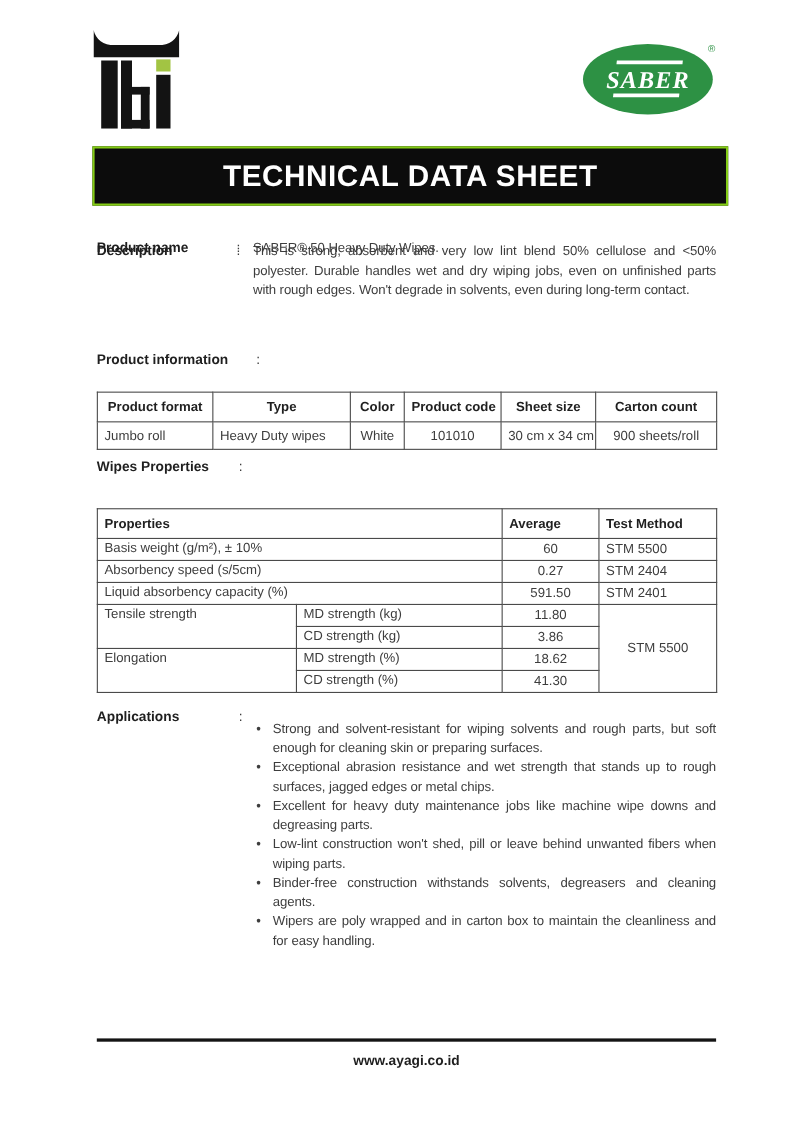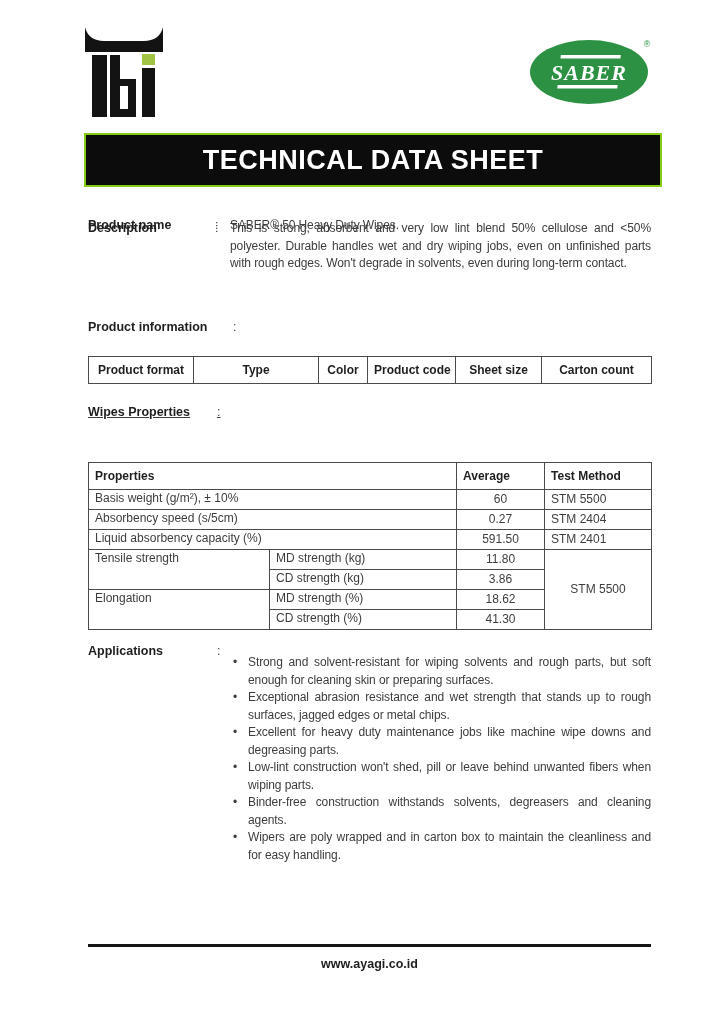--- a/index.html
+++ b/index.html
@@ -115,24 +115,32 @@
     </colgroup>
     <tbody>
         <tr>
       <th>Product format</th>
       <th>Type</th>
       <th>Color</th>
       <th>Product code</th>
       <th>Sheet size</th>
       <th>Carton count</th>
     </tr>
+    <tr>
+      <td class="al">Jumbo roll</td>
+      <td class="al">Heavy Duty wipes</td>
+      <td>White</td>
+      <td>101010</td>
+      <td>30 cm x 34 cm</td>
+      <td>900 sheets/roll</td>
+    </tr>
   </tbody>
     </table>
 
-  <div class="field-row" style="top:404px;text-decoration:underline;">
+  <div class="field-row" style="top:416px;">
     <div class="field-label" style="width:129px;">Wipes Properties</div>
     <div class="field-colon">:</div>
   </div>
 
   <table class="wp-table" style="top:462px;">
     <colgroup>
       <col style="width:181px">
         <col style="width:187px">
         <col style="width:88px">
         <col style="width:107px">

